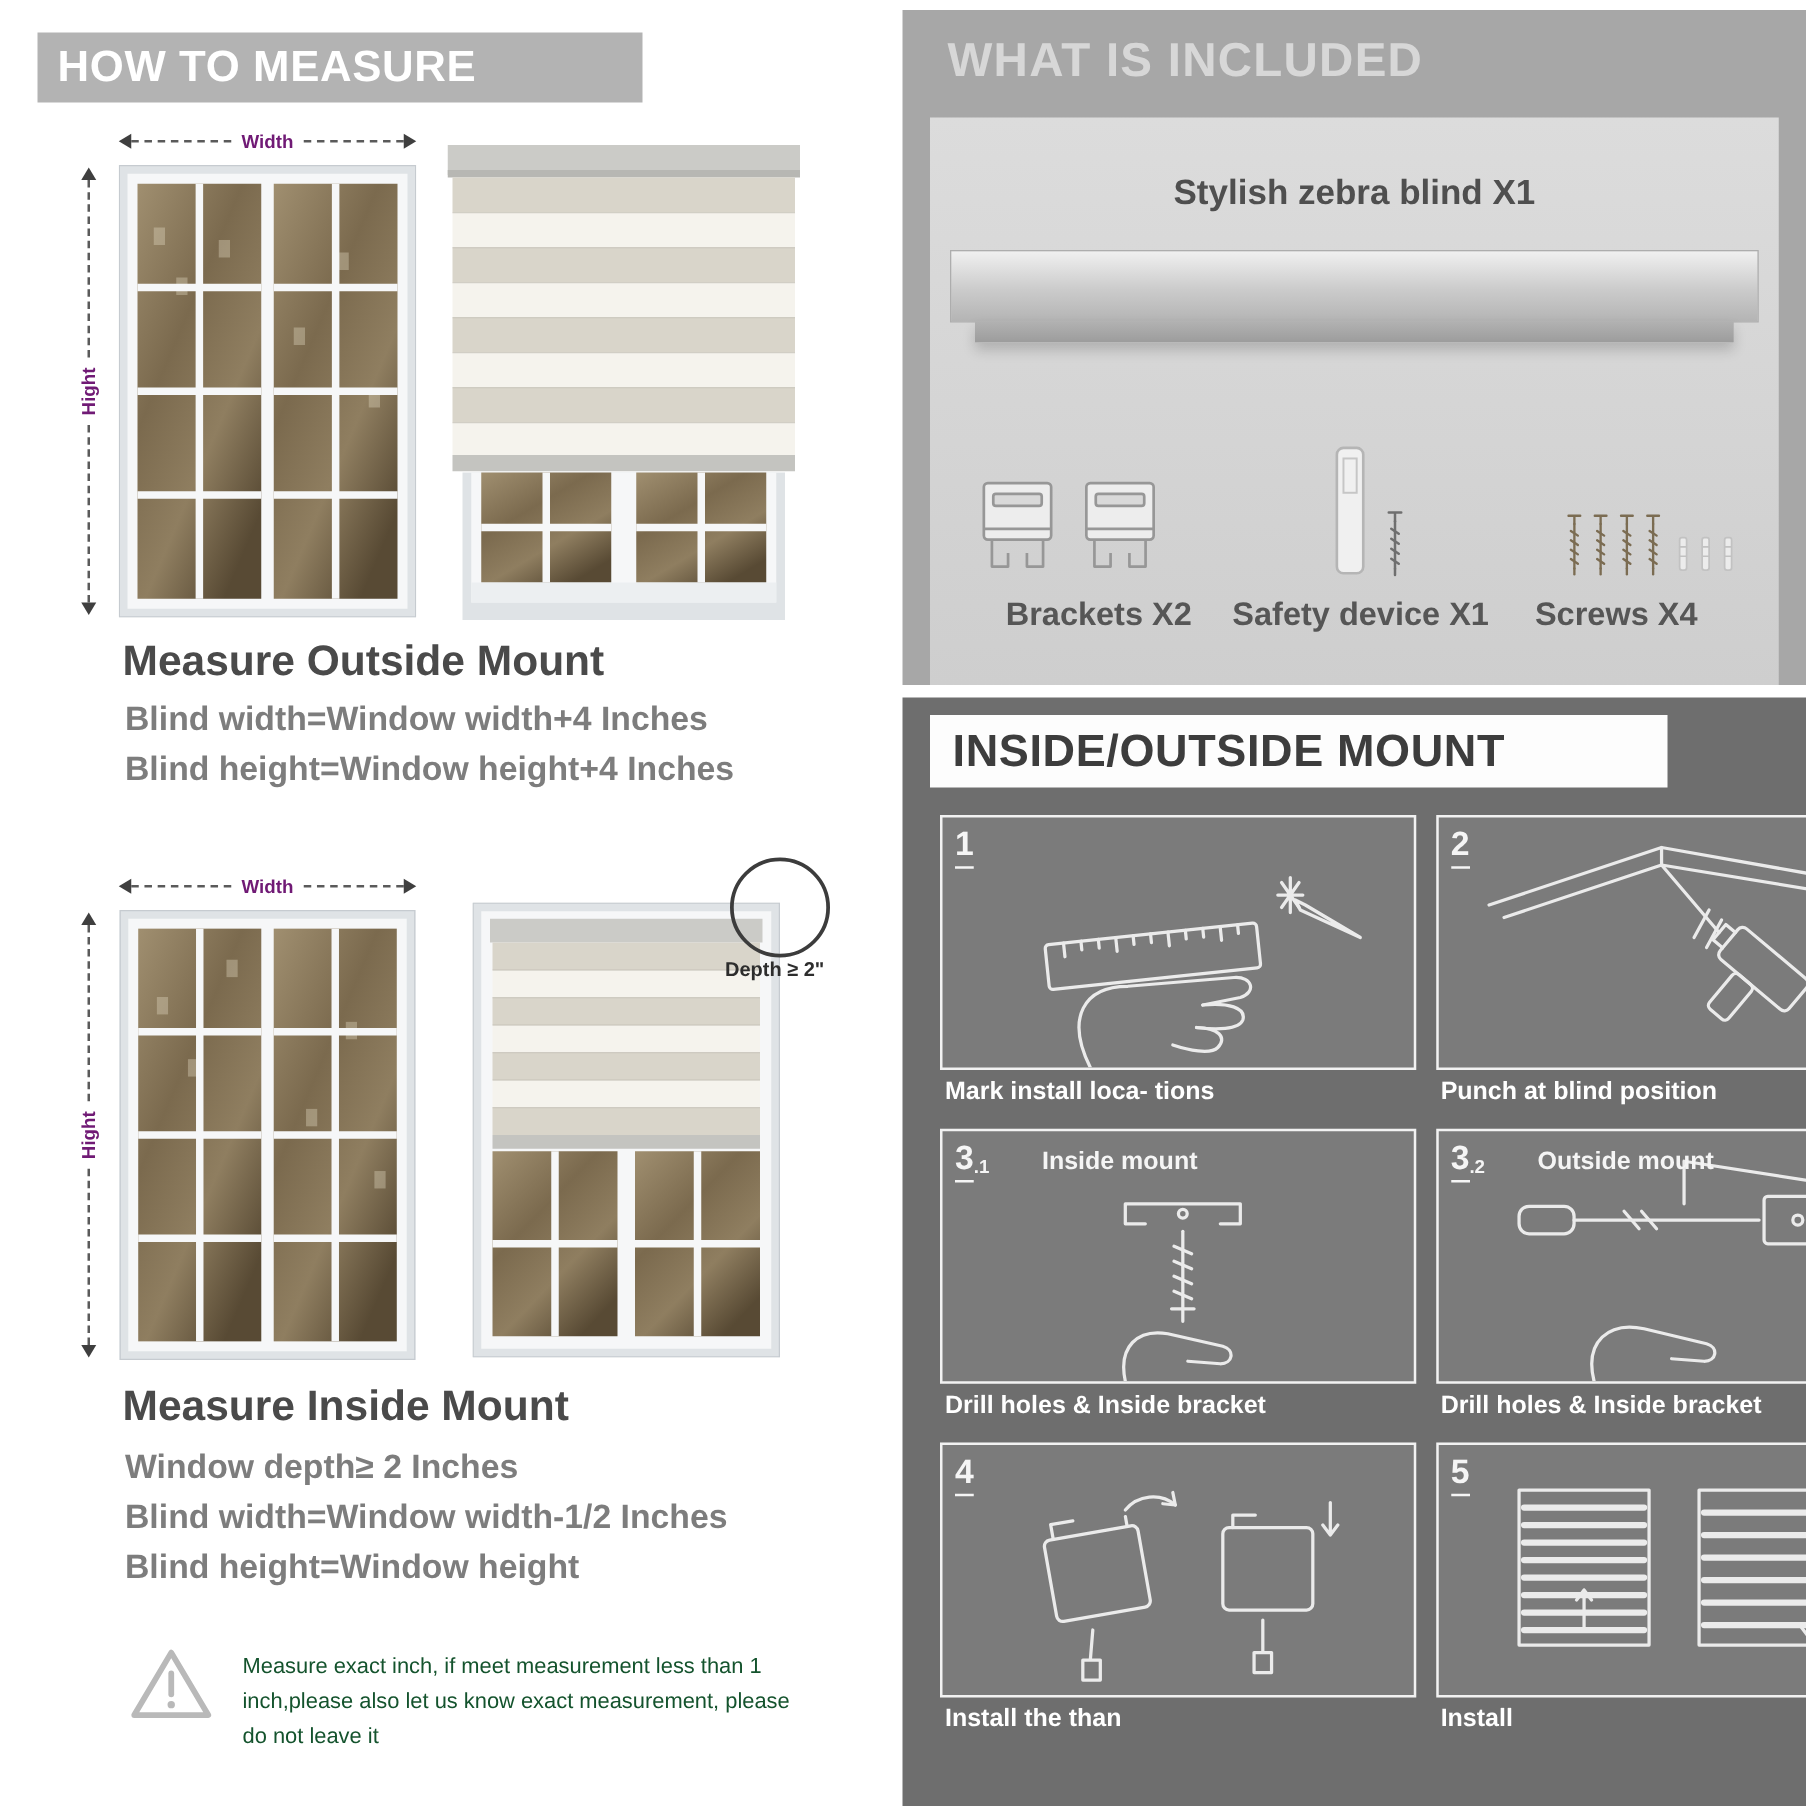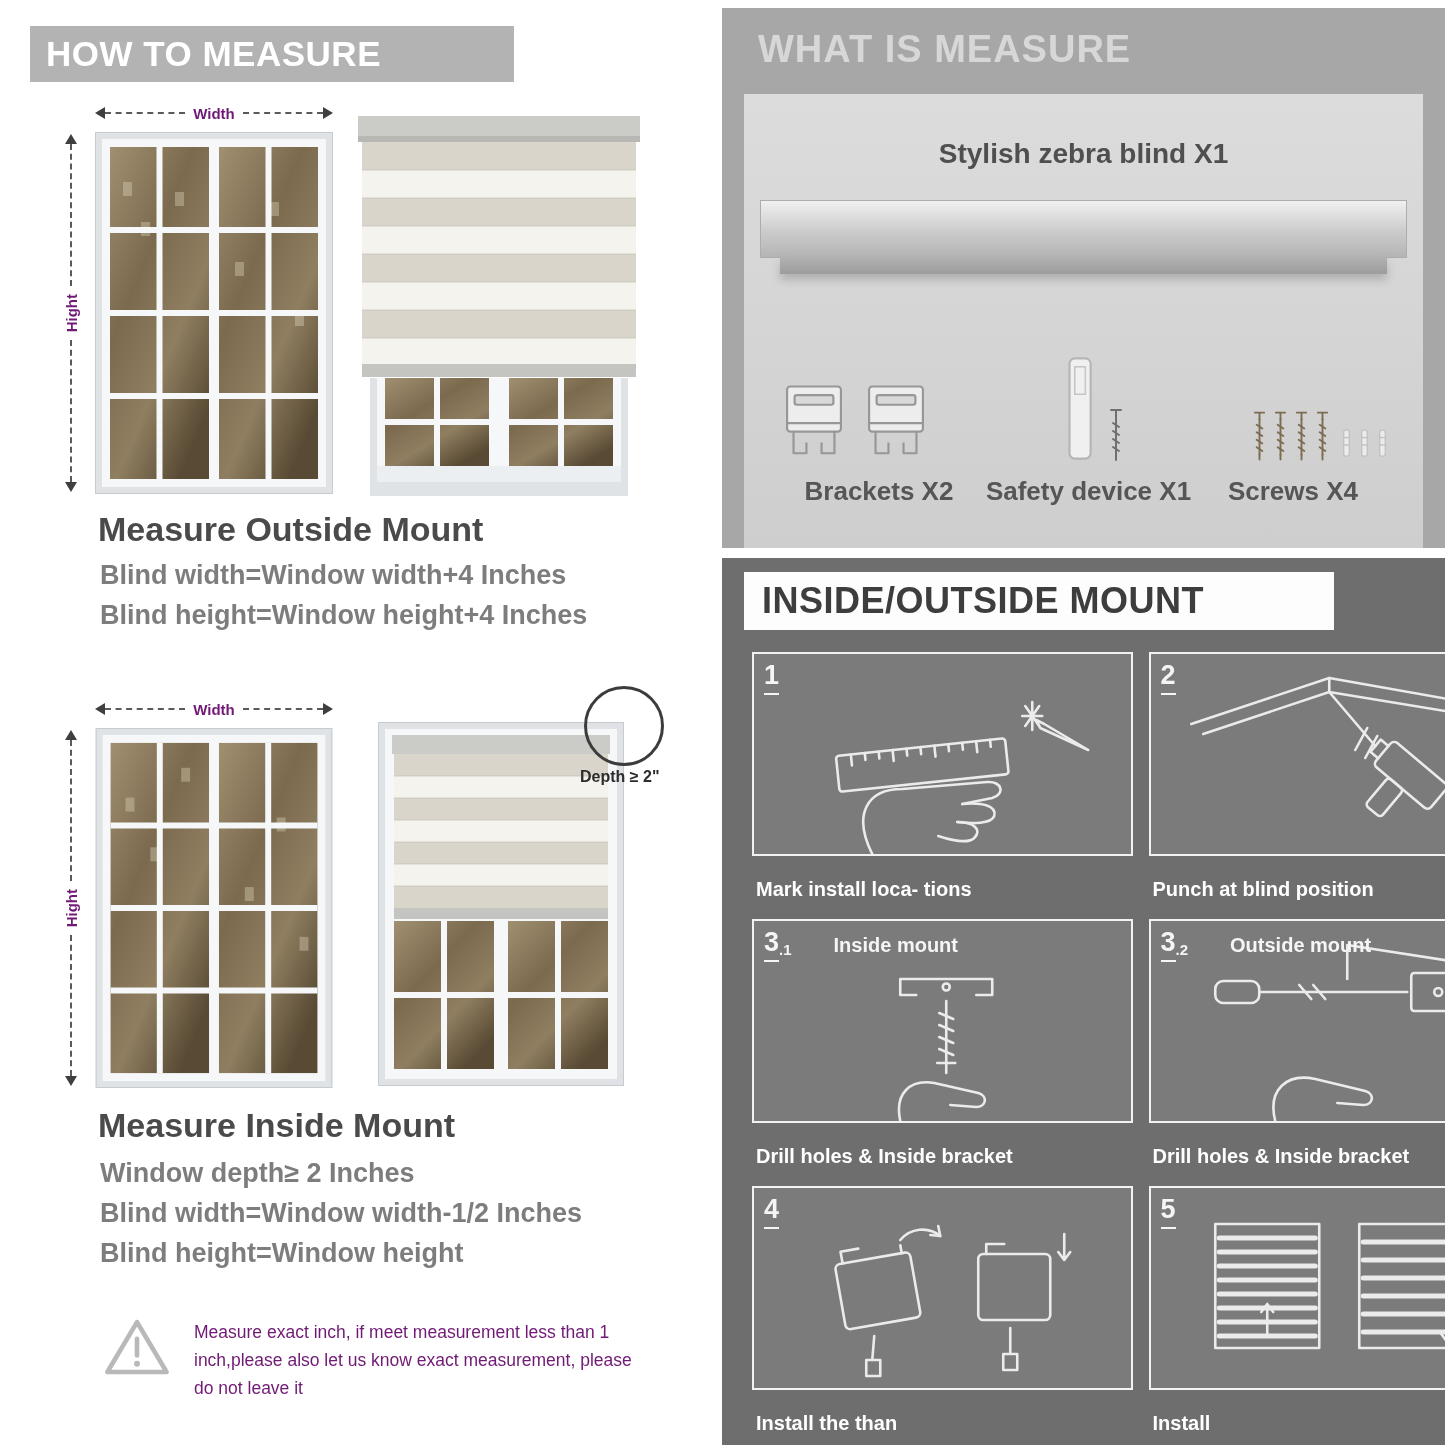--- a/index.html
+++ b/index.html
@@ -24,21 +24,21 @@
   .albl{font-size:15px;font-weight:bold;color:#701a75;padding:0 8px;white-space:nowrap;}
   .v-arrow .albl{writing-mode:vertical-rl;transform:rotate(180deg);padding:8px 0;}
 
   .m-title{position:absolute;font-size:34px;font-weight:bold;color:#4a4a4a;}
   .m-line{position:absolute;font-size:27px;font-weight:bold;color:#7d7d7d;}
 
   .depth-circle{position:absolute;width:74px;height:74px;border:3px solid #3c3c3c;border-radius:50%;background:transparent;}
   .depth-label{position:absolute;font-size:16px;font-weight:bold;color:#2d2d2d;white-space:nowrap;}
 
   .warning{position:absolute;left:100px;top:1314px;display:flex;gap:20px;align-items:flex-start;width:560px;}
-  .warning p{margin:4px 0 0 0;font-size:17.5px;color:#701a75;line-height:1.6;width:440px;}
+  .warning p{margin:4px 0 0 0;font-size:17.5px;color:#14532d;line-height:1.6;width:440px;}
 
   
   .right-col{position:absolute;left:722px;top:0;width:723px;height:1445px;background:#fff;}
   .included{position:absolute;left:0;top:8px;width:723px;height:540px;background:#a7a7a7;}
   .rheader{position:absolute;left:36px;top:20px;font-size:38px;font-weight:bold;color:rgba(255,255,255,.55);letter-spacing:1px;}
   .inc-panel{position:absolute;left:22px;right:22px;top:86px;bottom:0;background:linear-gradient(180deg,#dcdcdc,#cecece);}
   .blind-label{position:absolute;left:0;top:44px;width:100%;text-align:center;font-size:28px;font-weight:bold;color:#4f4f4f;}
   .rail{position:absolute;left:16px;right:16px;top:106px;height:56px;
         background:linear-gradient(180deg,#f0f0f0,#cbcbcb 55%,#b4b4b4);border:1px solid #adadad;}
   .rail-lip{position:absolute;left:36px;right:36px;top:163px;height:17px;
@@ -49,21 +49,21 @@
   .inc-labels .cell{font-size:26px;font-weight:bold;color:#565656;text-align:center;}
   .cell.c1{flex:0 0 210px;}
   .cell.c2{flex:1;}
   .cell.c3{flex:0 0 200px;}
 
   .mount{position:absolute;left:0;top:558px;width:837px;height:887px;background:#6e6e6e;}
   .mount-banner{position:absolute;left:22px;top:14px;width:572px;height:58px;background:#fdfdfd;display:flex;align-items:center;
                 padding-left:18px;font-size:36px;font-weight:bold;color:#3d3d3d;letter-spacing:.5px;}
   .steps-grid{position:absolute;left:30px;right:30px;top:94px;display:grid;grid-template-columns:1fr 1fr;column-gap:16px;row-gap:12px;}
   .step .box{position:relative;height:200px;background:#7b7b7b;border:2px solid #f2f2f2;overflow:hidden;}
-  .step .cap{margin:22px 0 6px 4px;font-size:20px;font-weight:bold;color:#fff;}
+  .step .cap{margin:6px 0 6px 4px;font-size:20px;font-weight:bold;color:#fff;}
   .stephead{position:absolute;left:10px;top:8px;display:flex;align-items:flex-start;color:#f5f5f5;z-index:2;}
   .stephead .num{font-size:27px;font-weight:bold;line-height:1;border-bottom:2px solid #f5f5f5;padding-bottom:4px;}
   .stephead .sub{font-size:15px;font-weight:bold;margin-top:12px;}
   .stephead .sttl{font-size:20px;font-weight:bold;margin-left:16px;margin-top:5px;padding-left:26px;}
   .step svg.art{position:absolute;left:0;top:0;width:100%;height:100%;}
   .ln{stroke:#ebebeb;fill:none;stroke-width:2.6;stroke-linecap:round;stroke-linejoin:round;}
   .ln-thick{stroke-width:5;}
 </style>
 </head>
 <body>
@@ -279,21 +279,21 @@
         <line x1="40" y1="26" x2="40" y2="44" stroke="#b9b9b9" stroke-width="5" stroke-linecap="round"></line>
         <circle cx="40" cy="53" r="3.2" fill="#b9b9b9"></circle>
       </svg>
       <p>Measure exact inch, if meet measurement less than 1 inch,please also let us know exact measurement, please do not leave it</p>
     </div>
   </div>
 
   <div class="right-col">
 
     <div class="included">
-      <div class="rheader">WHAT IS MEASURE</div>
+      <div class="rheader">WHAT IS INCLUDED</div>
       <div class="inc-panel">
         <div class="blind-label">Stylish zebra blind X1</div>
         <div class="rail"></div>
         <div class="rail-lip"></div>
 
         <div class="inc-items">
 
           <div class="grp">
             <svg style="width:72px;height:84px;" viewBox="0 0 66 78">
               <g fill="#ededed" stroke="#979797" stroke-width="2" stroke-linejoin="round">

